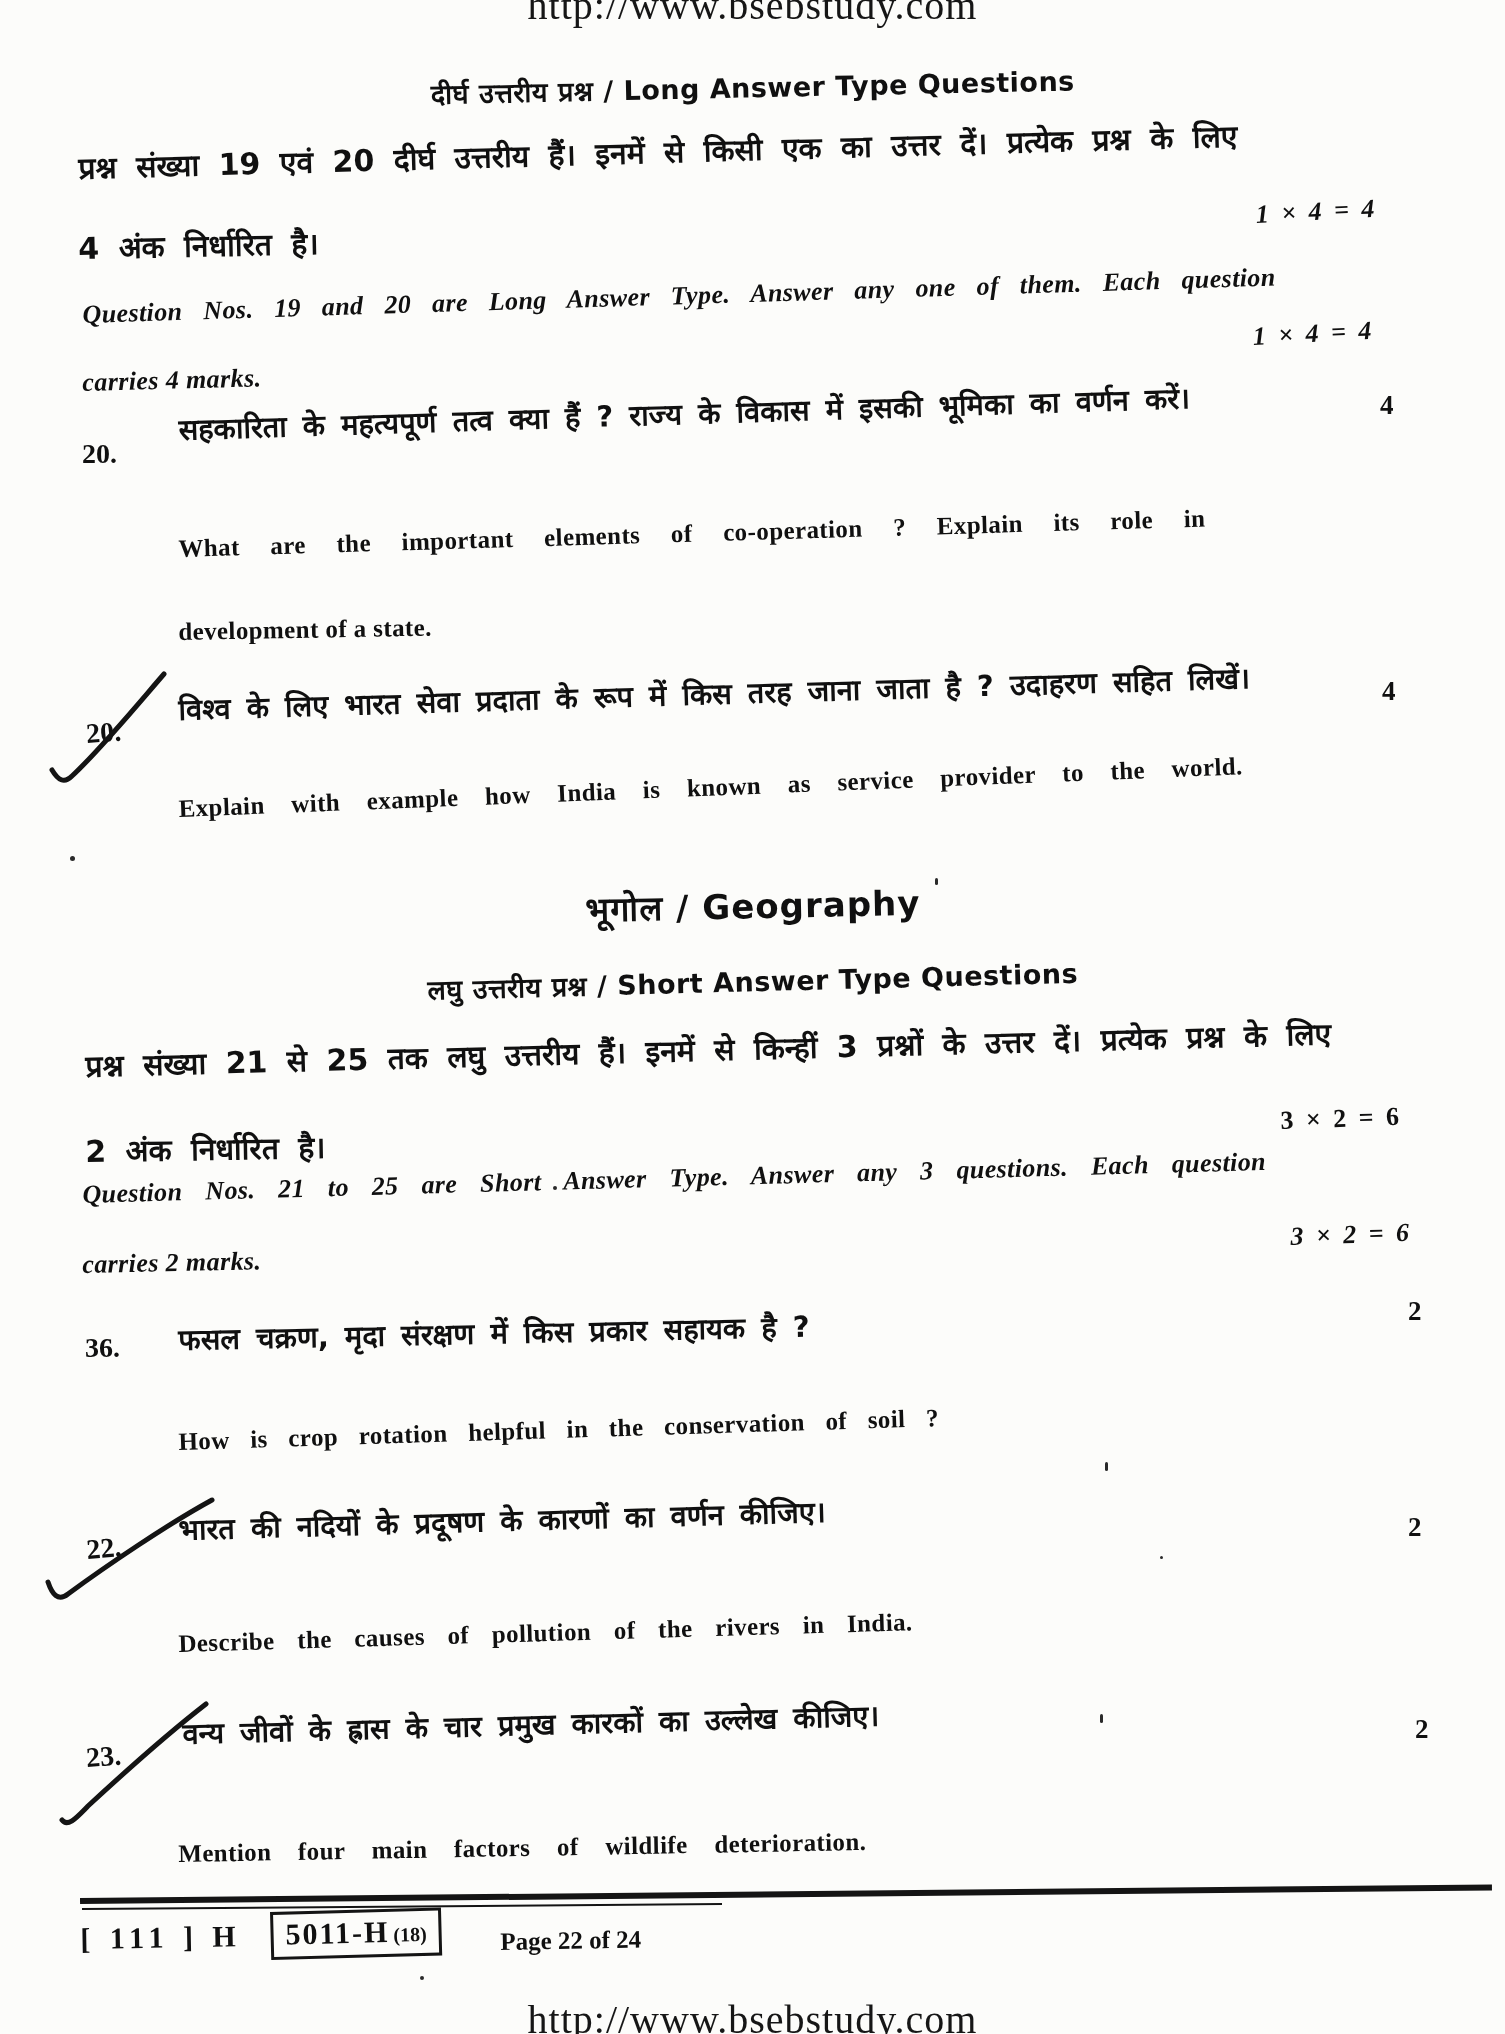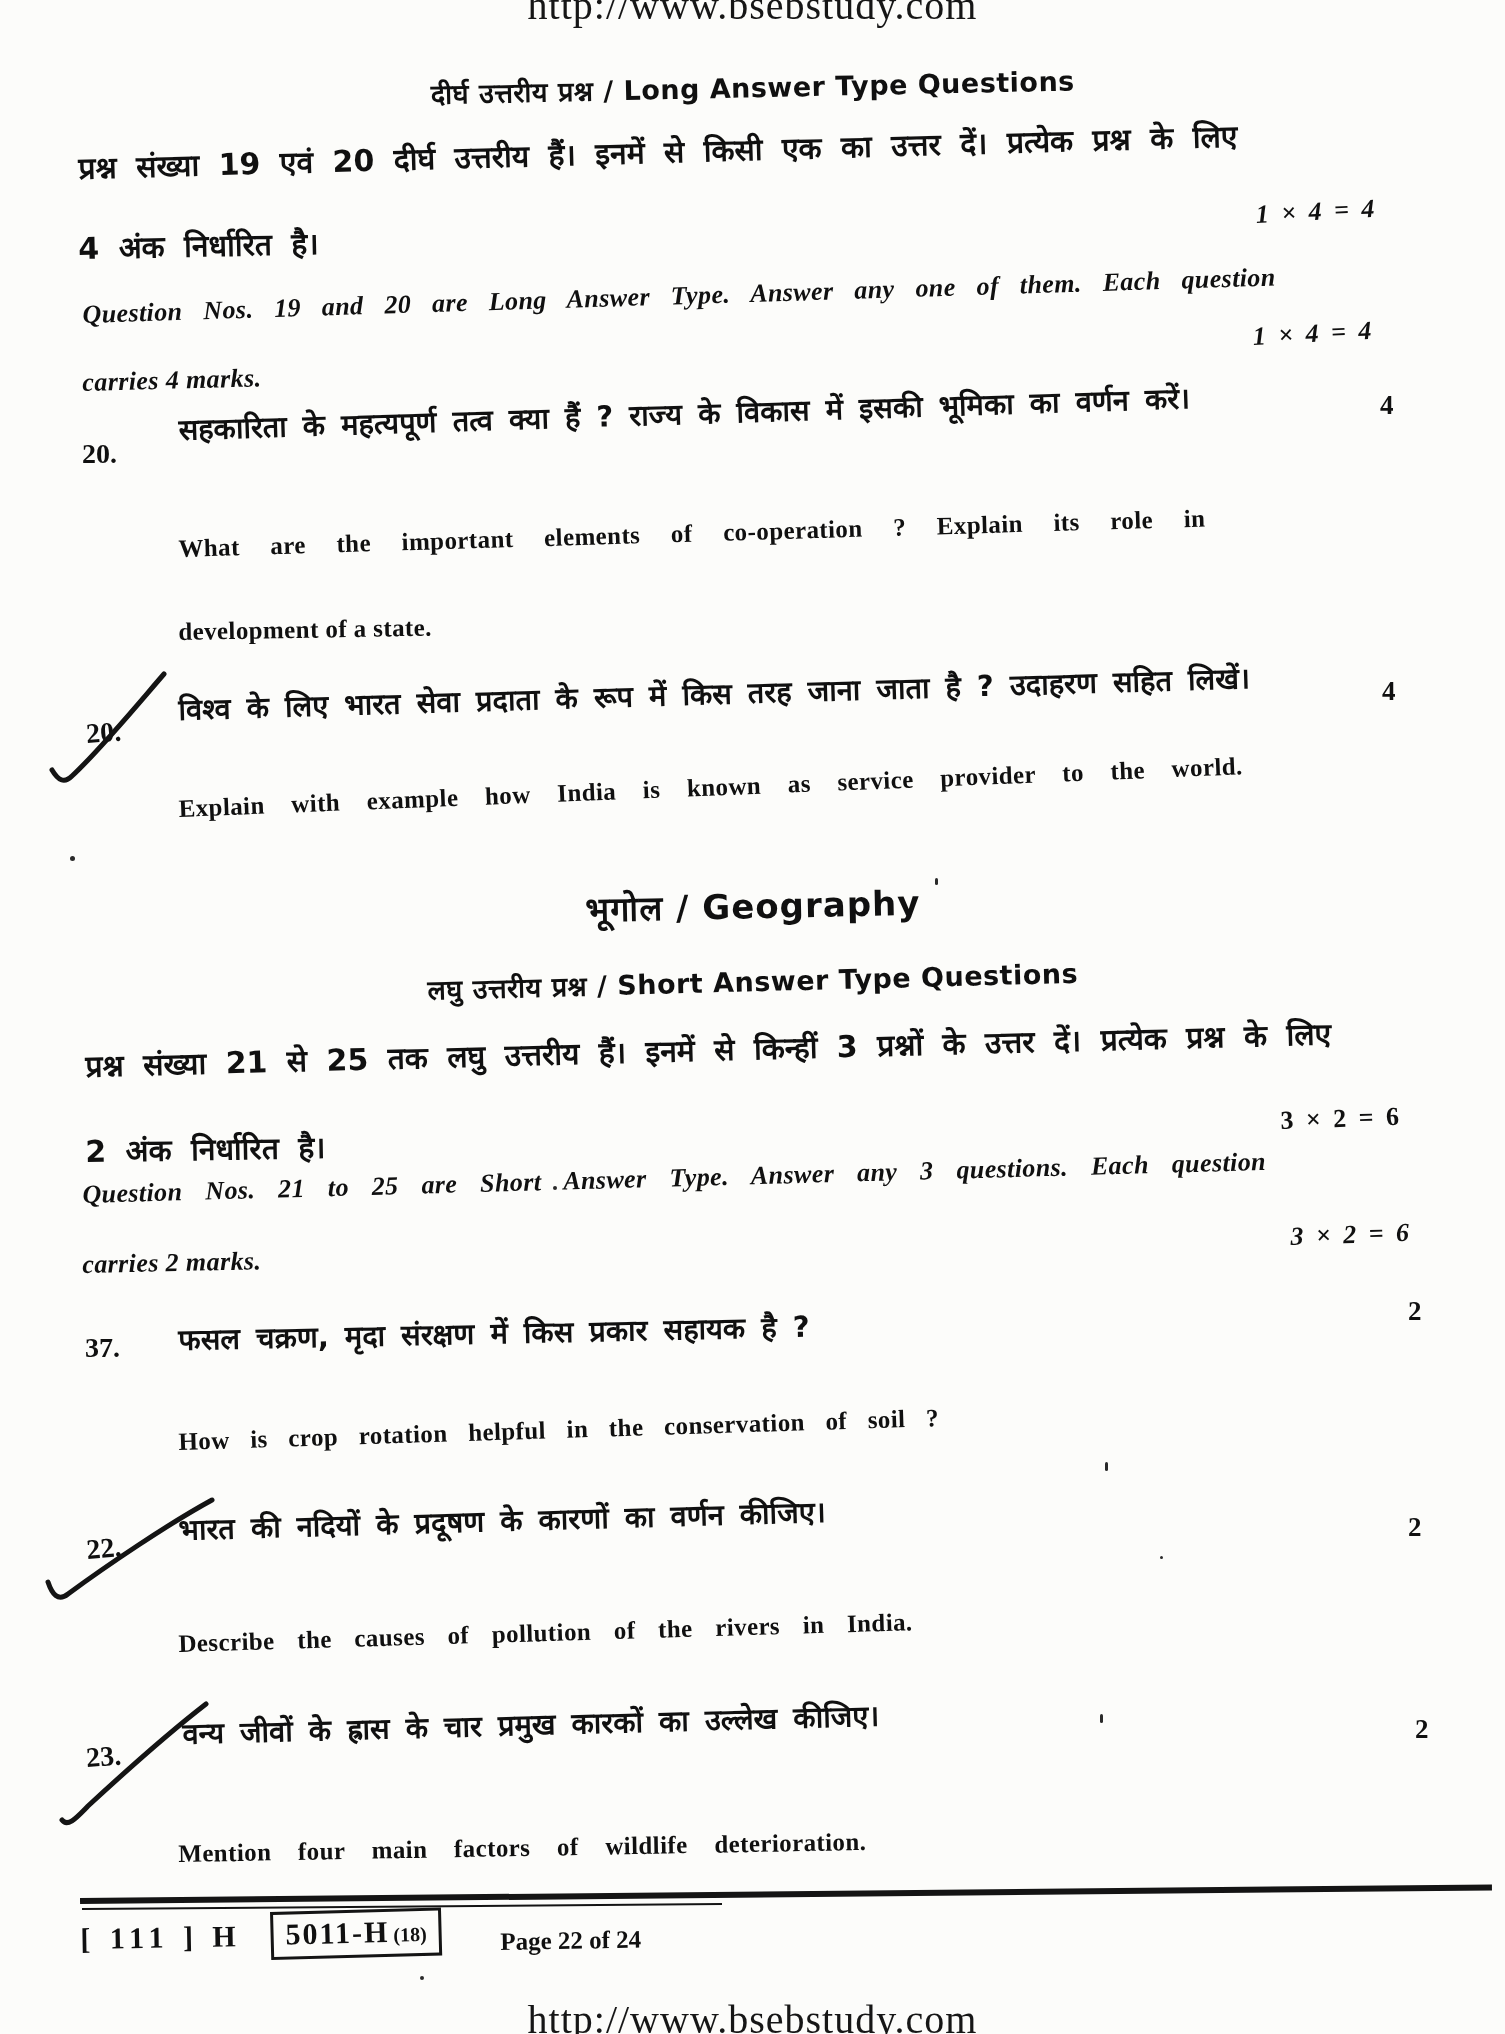--- a/index.html
+++ b/index.html
@@ -123,21 +123,21 @@
   <div class="abs marks-eq" style="left:1280px;top:1106px;transform:rotate(-2deg);font-style:normal;">3 × 2 = 6</div>
 
   <div class="abs hi hi-instr" style="left:85px;top:1133px;transform:rotate(-1deg);">2 अंक निर्धारित है।</div>
 
   <div class="abs en-i ws16" style="left:82px;top:1180px;transform:rotate(-1.6deg);">Question Nos. 21 to 25 are Short Answer Type. Answer any 3 questions. Each question</div>
 
   <div class="abs marks-eq" style="left:1290px;top:1222px;transform:rotate(-2deg);">3 × 2 = 6</div>
 
   <div class="abs en-i" style="left:82px;top:1250px;transform:rotate(-1.2deg);">carries 2 marks.</div>
 
-  <div class="abs qnum" style="left:85px;top:1332px;">37.</div>
+  <div class="abs qnum" style="left:85px;top:1332px;">36.</div>
   <div class="abs hi" style="left:178px;top:1322px;transform:rotate(-1.2deg);">फसल चक्रण, मृदा संरक्षण में किस प्रकार सहायक है ?</div>
   <div class="abs qmark" style="left:1408px;top:1296px;">2</div>
   <div class="abs en-b ws14" style="left:178px;top:1428px;transform:rotate(-1.8deg);">How is crop rotation helpful in the conservation of soil ?</div>
 
   <div class="abs qnum" style="left:85px;top:1534px;transform:rotate(-5deg);">22.</div>
   <div class="abs hi" style="left:178px;top:1512px;transform:rotate(-1.6deg);">भारत की नदियों के प्रदूषण के कारणों का वर्णन कीजिए।</div>
   <div class="abs qmark" style="left:1408px;top:1512px;">2</div>
   <svg class="tick" style="left:40px;top:1496px;" width="180" height="118" viewBox="0 0 180 118">
     <path d="M8,86 C12,98 18,106 28,98 C66,70 128,28 172,4"></path>
   </svg>

